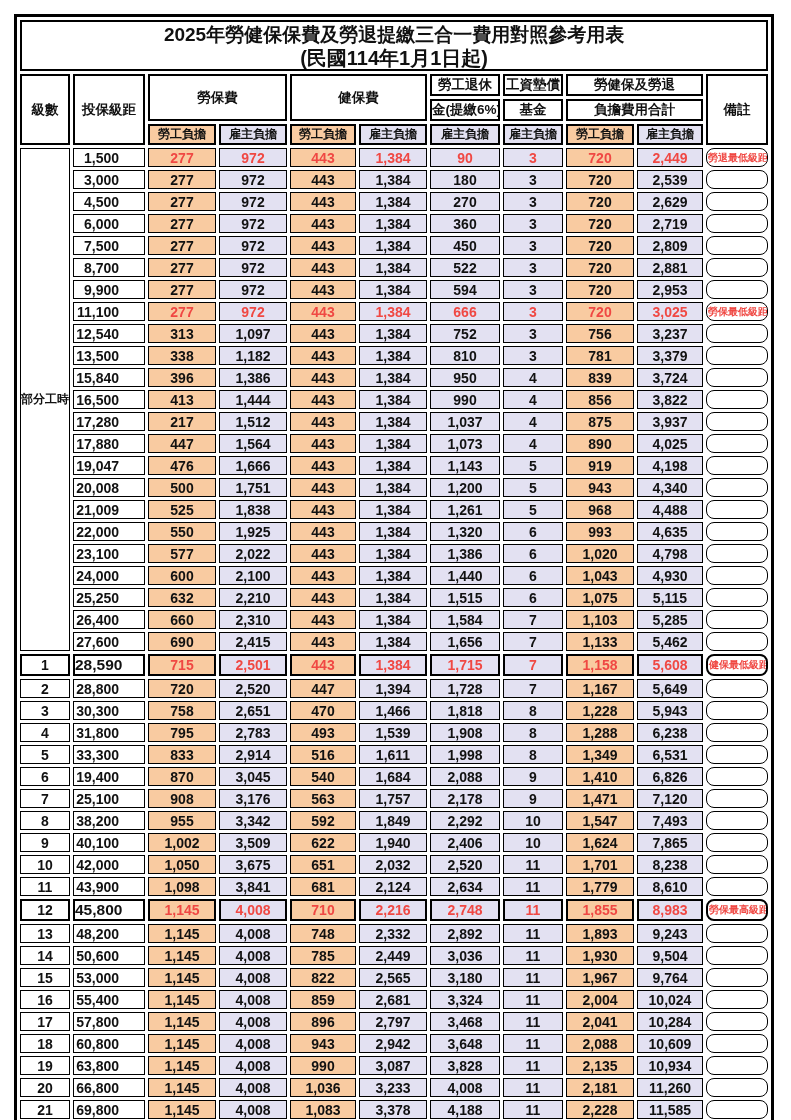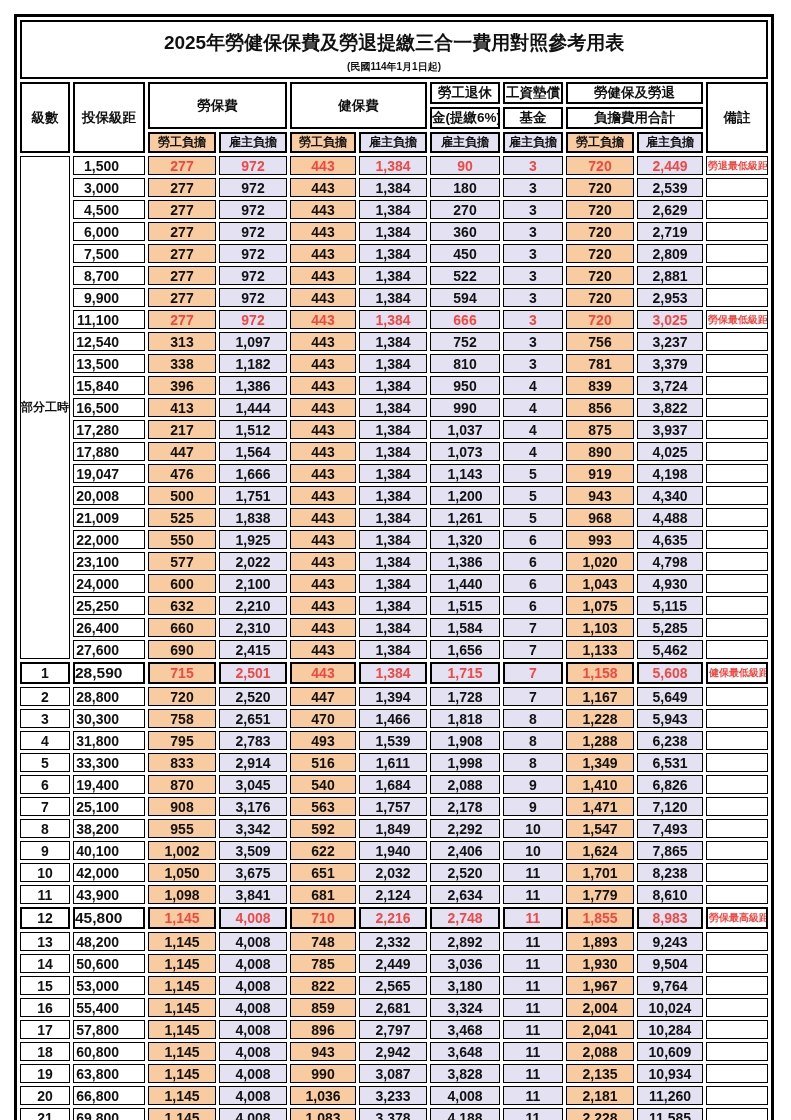--- a/index.html
+++ b/index.html
@@ -16,30 +16,30 @@
   table{
     border-collapse:separate;border-spacing:3px;table-layout:fixed;
     margin:14px 0 0 14px;border:3px solid #000;width:760px;background:#fff;
   }
   td{
     box-sizing:border-box;border:1.6px solid #000;background:#fff;
     text-align:center;vertical-align:middle;padding:0;
     overflow:hidden;white-space:nowrap;height:19px;font-size:14px;
   }
   td.title-cell{height:50px;border-width:2.2px;}
-  .t1{font-size:19px;line-height:26px;margin-top:8px;}
-  .t2{font-size:10px;line-height:21px;}
+  .t1{font-size:19px;line-height:26px;}
+  .t2{font-size:20px;line-height:21px;}
   td.hd{font-size:13.5px;height:18px;border-width:2px;}
   td.sub{font-size:12px;height:16px;border-width:2px;}
   .c-or{background:var(--or);}
   .c-pu{background:var(--pu);}
   td.bracket{text-align:right;padding-right:25px;}
   td.lvl{font-size:12px;}
   td.lvlnum{font-size:14px;}
-  td.remark{font-size:10px;color:var(--red);padding:0 1px;}
+  td.remark{font-size:10px;color:var(--red);padding:0 1px;border-radius:8px;}
   tr.red td.val{color:var(--red);}
   tr.thick td{border-width:2.6px;}
   tr.thick td.bracket{font-size:15.5px;margin-left:36px;}
 </style>
 </head>
 <body>
 
 <table>
   <colgroup>
     <col style="width:50px">

